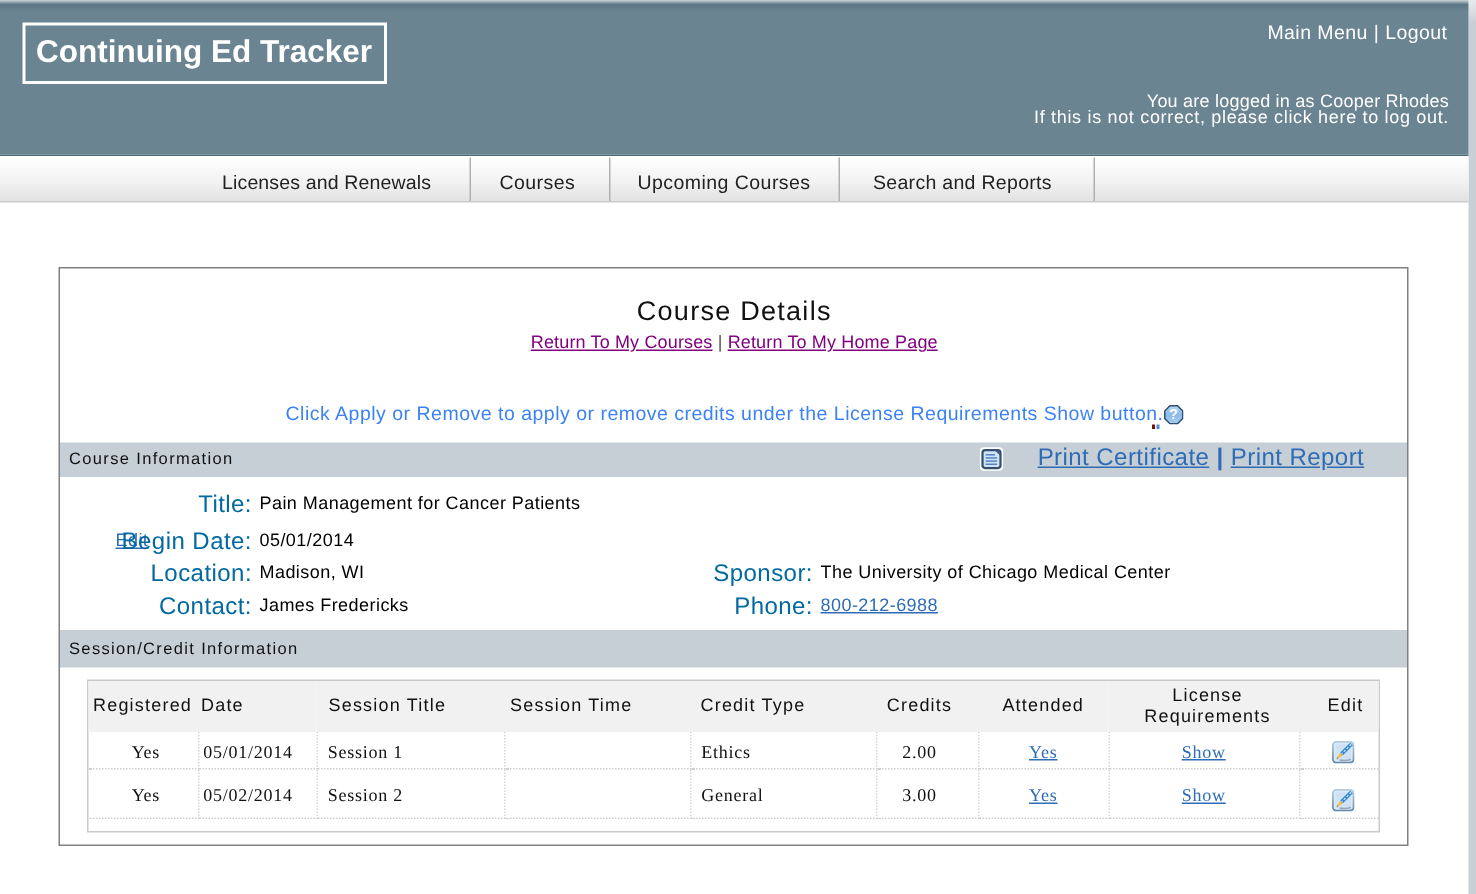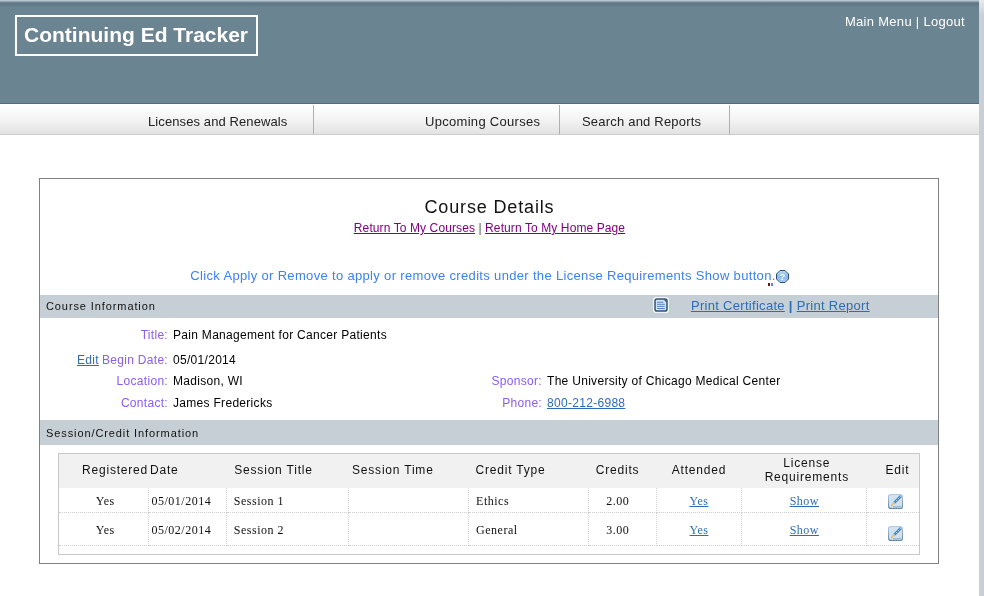--- a/index.html
+++ b/index.html
@@ -34,61 +34,63 @@
 #h1 { left:0; top:197px; width:979px; text-align:center; font-size:18px; letter-spacing:0.85px; color:#111; }
 #retlinks { left:0; top:221px; width:979px; text-align:center; font-size:12px; letter-spacing:0.1px; }
 #instr { left:0; top:268px; width:979px; text-align:center; font-size:13px; letter-spacing:0.33px; color:#3b82f6; }
 
 .secbar { left:40px; width:898px; background:#c6cfd5; color:#111;
   font-size:11px; letter-spacing:0.9px; padding-left:6px; }
 #bar1 { top:295px; height:23px; line-height:23px; }
 #bar2 { top:420px; height:25px; line-height:27px; }
 
 
-.lbl { position:absolute; text-align:right; font-size:12px; letter-spacing:0.3px; color:#8b5cf6; }
+.lbl { position:absolute; text-align:right; font-size:16px; letter-spacing:0.3px; color:#0369a1; }
 .val { position:absolute; font-size:12px; letter-spacing:0.3px; color:#000; }
 
 
 #twrap { left:58px; top:453px; width:862px; border:1px solid #c9c9c9; background:#fff; padding-bottom:8px; }
 table { border-collapse:collapse; width:860px; font-size:12px; letter-spacing:0.5px; color:#111; }
 thead td { background:#f1f1f1; height:34px; vertical-align:middle; padding-bottom:3px; letter-spacing:0.8px; }
 tbody td { vertical-align:middle; border-bottom:1px dotted #cfcfcf; border-right:1px dotted #d6d6d6;font-family:Liberation Serif, serif; }
 tbody td:last-child { border-right:none; }
 tbody tr.r1 td { height:24px; padding-top:3px; }
 tbody tr.r2 td { height:33px; padding-top:4px; }
 .c { text-align:center; }
 </style>
 </head>
 <body>
 <div id="strip" class="abs"></div>
 <div id="header" class="abs">
   <div id="logo" class="abs">Continuing Ed Tracker</div>
   <div id="mainmenu">Main Menu | Logout</div>
+  <div id="loggedin"><span style="letter-spacing:0.15px;">You are logged in as Cooper Rhodes</span><br><span style="letter-spacing:0.45px;">If this is not correct, please click here to log out.</span></div>
 </div>
 <div id="nav" class="abs">
   <div class="item" style="left:133px; width:181px; padding-left:15px; letter-spacing:0.1px;">Licenses and Renewals</div>
+  <div class="item" style="left:314px; width:93px; padding-left:19px;">Courses</div>
   <div class="item" style="left:407px; width:153px; padding-left:18px;">Upcoming Courses</div>
   <div class="item" style="left:560px; width:170px; padding-left:22px; letter-spacing:0.2px;">Search and Reports</div>
 </div>
 <div id="box" class="abs"></div>
 <div id="h1" class="abs">Course Details</div>
 <div id="retlinks" class="abs"><a class="purple">Return To My Courses</a> <span style="color:#555">|</span> <a class="purple">Return To My Home Page</a></div>
 <div id="instr" class="abs">Click Apply or Remove to apply or remove credits under the License Requirements Show button.<svg id="qicon" width="13" height="13" viewBox="0 0 13 13" style="vertical-align:-3px; margin-left:0px;">
       <defs>
         <linearGradient id="qg" x1="0" y1="0" x2="0" y2="1">
           <stop offset="0" stop-color="#b9daf4"></stop>
           <stop offset="0.5" stop-color="#8abbea"></stop>
           <stop offset="1" stop-color="#a8cdf0"></stop>
         </linearGradient>
       </defs>
       <path d="M4 0.5 L9 0.5 L12.5 4 L12.5 9 L9 12.5 L4 12.5 L0.5 9 L0.5 4 Z" fill="url(#qg)" stroke="#2d4f73" stroke-width="1"></path>
       <text x="6.5" y="9.6" font-size="9.5" font-weight="bold" fill="#fff" text-anchor="middle" font-family="Liberation Sans">?</text>
     </svg></div>
 <div id="bar1" class="secbar abs">Course Information</div>
-<div id="printline" class="abs" style="left:653px; top:297px; font-size:13px; letter-spacing:0.3px;">
+<div id="printline" class="abs" style="left:653px; top:297px; font-size:16px; letter-spacing:0.3px;">
   <svg width="16" height="16" viewBox="0 0 16 16" style="vertical-align:-3.5px;">
       <rect x="0.2" y="0.2" width="15.6" height="15.6" rx="2.6" fill="#fff"></rect>
       <rect x="2" y="2" width="12" height="12" rx="1.8" fill="#cfe2f6" stroke="#33506d" stroke-width="1.5"></rect>
       <path d="M10.2 2.2 L13.8 5.8 L13.8 3 Q13.8 2.2 13 2.2 Z" fill="#3c5c7e"></path>
       <rect x="4.1" y="4.7" width="6.2" height="1" fill="#5585c0"></rect>
       <rect x="4.1" y="6.8" width="7.6" height="1" fill="#5585c0"></rect>
       <rect x="4.1" y="8.9" width="7.6" height="1" fill="#5585c0"></rect>
       <rect x="4.1" y="11" width="7.6" height="1" fill="#5585c0"></rect>
     </svg>
   <span style="margin-left:18px;"><a class="blue">Print Certificate</a> <b style="color:#2e6cb5">|</b> <a class="blue">Print Report</a></span>
@@ -119,21 +121,21 @@
         <col style="width:125px">
         <col style="width:124px">
         <col style="width:124px">
         <col style="width:68px">
         <col style="width:87px">
         <col style="width:127px">
         <col style="width:53px">
 </colgroup>
 <thead>
 <tr>
-          <td style="padding-left:23px;">Registered</td>
+          <td style="padding-left:3px;">Registered</td>
           <td style="padding-left:2px;">Date</td>
           <td style="padding-left:8px;">Session Title</td>
           <td style="padding-left:4px;">Session Time</td>
           <td style="padding-left:7px;">Credit Type</td>
           <td class="c" style="padding-right:10px;">Credits</td>
           <td class="c">Attended</td>
           <td class="c" style="padding-left:5px;">License<br>Requirements</td>
           <td class="c" style="padding-left:9px;">Edit</td>
         </tr>
 </thead>

